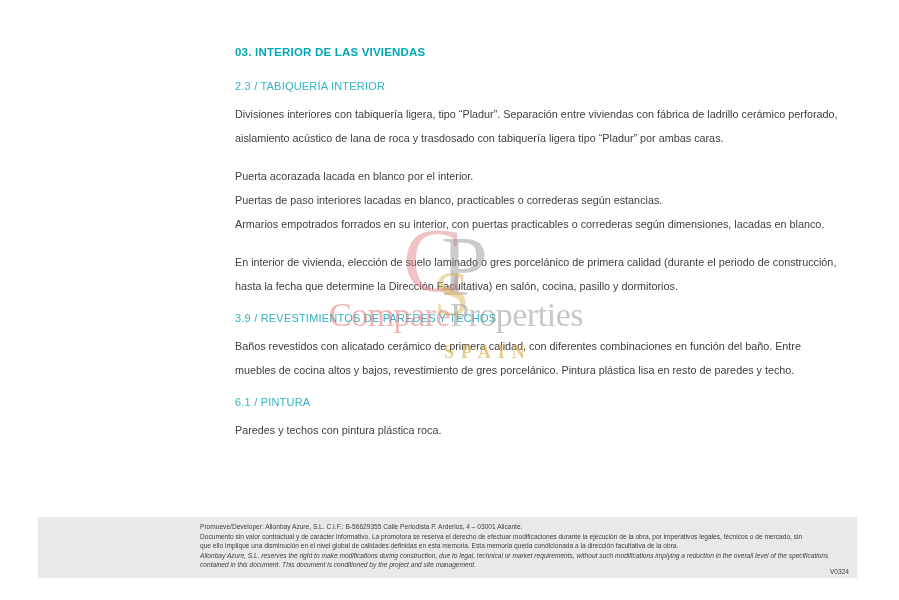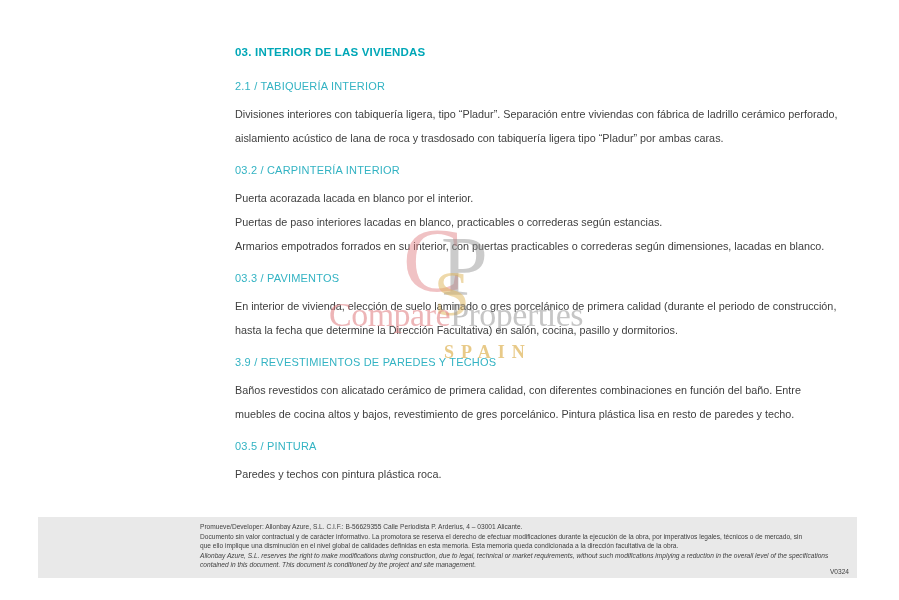--- a/index.html
+++ b/index.html
@@ -102,51 +102,49 @@
     color:var(--footer_text);
   }
 </style>
 </head>
 <body>
 
 <div class="content">
   <h1 class="doc-title">03. INTERIOR DE LAS VIVIENDAS</h1>
   <div>
   <div class="section">
-    <h2 class="sec-heading">2.1 / TABIQUERÍA INTERIOR</h2>
+    <h2 class="sec-heading">2.3 / TABIQUERÍA INTERIOR</h2>
     <div class="sec-paras">
           <p class="body-para">Divisiones interiores con tabiquería ligera, tipo “Pladur”. Separación entre viviendas con fábrica de ladrillo cerámico perforado, aislamiento acústico de lana de roca y trasdosado con tabiquería ligera tipo “Pladur” por ambas caras.</p>
         </div>
   </div>
 
   <div class="section">
-    <h2 class="sec-heading">03.2 / CARPINTERÍA INTERIOR</h2>
     <div class="sec-paras">
           <p class="body-para">Puerta acorazada lacada en blanco por el interior.
 Puertas de paso interiores lacadas en blanco, practicables o correderas según estancias.
 Armarios empotrados forrados en su interior, con puertas practicables o correderas según dimensiones, lacadas en blanco.</p>
         </div>
   </div>
 
   <div class="section">
-    <h2 class="sec-heading">03.3 / PAVIMENTOS</h2>
     <div class="sec-paras">
           <p class="body-para">En interior de vivienda, elección de suelo laminado o gres porcelánico de primera calidad (durante el periodo de construcción, hasta la fecha que determine la Dirección Facultativa) en salón, cocina, pasillo y dormitorios.</p>
         </div>
   </div>
 
   <div class="section">
     <h2 class="sec-heading">3.9 / REVESTIMIENTOS DE PAREDES Y TECHOS</h2>
     <div class="sec-paras">
           <p class="body-para">Baños revestidos con alicatado cerámico de primera calidad, con diferentes combinaciones en función del baño. Entre muebles de cocina altos y bajos, revestimiento de gres porcelánico. Pintura plástica lisa en resto de paredes y techo.</p>
         </div>
   </div>
 
   <div class="section">
-    <h2 class="sec-heading">03.5 / PINTURA</h2>
+    <h2 class="sec-heading">6.1 / PINTURA</h2>
     <div class="sec-paras">
           <p class="body-para">Paredes y techos con pintura plástica roca.</p>
         </div>
   </div>
 </div>
 </div>
 
 <div class="watermark">
   <span class="wm-letter wm-c">C</span>
   <span class="wm-letter wm-p">P</span>

